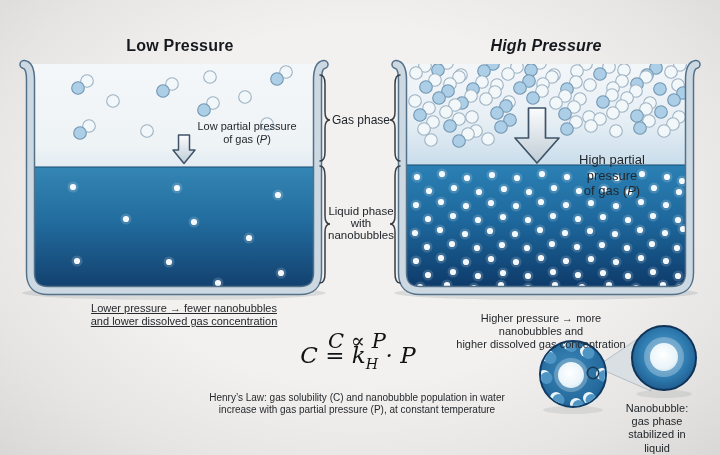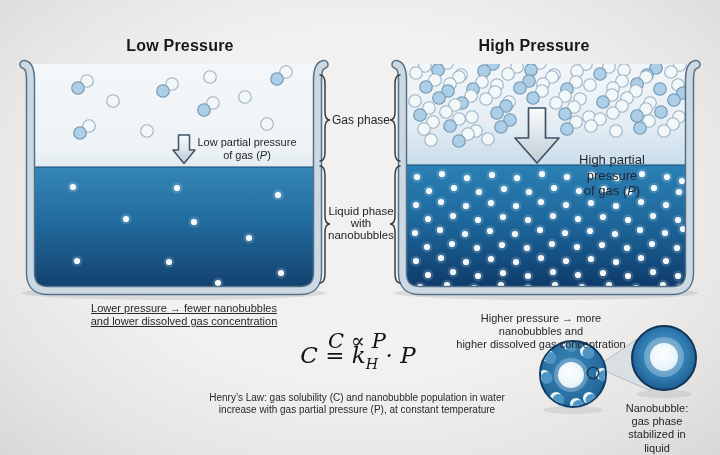--- a/index.html
+++ b/index.html
@@ -5,26 +5,26 @@
   html,body{margin:0;padding:0;background:#d8d7d5;}
   .stage{
     position:relative;width:720px;height:455px;overflow:hidden;
     background:radial-gradient(ellipse at 50% 45%, #f2f1ef 50%, #e6e5e3 78%, #d9d8d6 100%);
     font-family:"Liberation Sans",sans-serif;color:#1d2126;
   }
   svg{position:absolute;left:0;top:0;}
   .lbl{position:absolute;white-space:pre-line;text-align:center;transform:translateX(-50%);line-height:1.18;}
   .title{font-size:16px;font-weight:700;color:#15181c;letter-spacing:.2px;}
   #title-low{left:180px;top:37px;}
-  #title-high{left:534px;top:37px;}
+  #title-high{left:546px;top:37px;font-style:italic;}
   .phase{font-size:12px;color:#22262b;line-height:1.06;}
   #gas-phase{left:361px;top:114px;}
   #liquid-phase{left:361px;top:205px;font-size:11.5px;}
   .arrowlbl{font-size:11px;color:#23282d;line-height:1.2;}
-  #arrow-low{left:247px;top:136px;}
+  #arrow-low{left:247px;top:120px;}
   #arrow-high{left:612px;top:152px;font-size:13px;}
   .caption{font-size:11px;color:#26292d;line-height:1.2;}
   #caption-low{left:184px;top:302px;text-decoration:underline;}
   #caption-high{left:541px;top:312px;}
   .formula{font-family:"DejaVu Serif",serif;font-style:italic;color:#101214;white-space:pre;line-height:1;}
   #formula1{left:357px;top:331px;font-size:21px;}
   #formula2{left:358px;top:344px;font-size:23px;}
   #formula2 sub{font-size:62%;font-style:italic;}
   #henry-note{left:357px;top:392px;font-size:10px;line-height:1.18;color:#26292d;}
   #inset-caption{left:657px;top:402px;font-size:11px;line-height:1.2;color:#23272b;}

